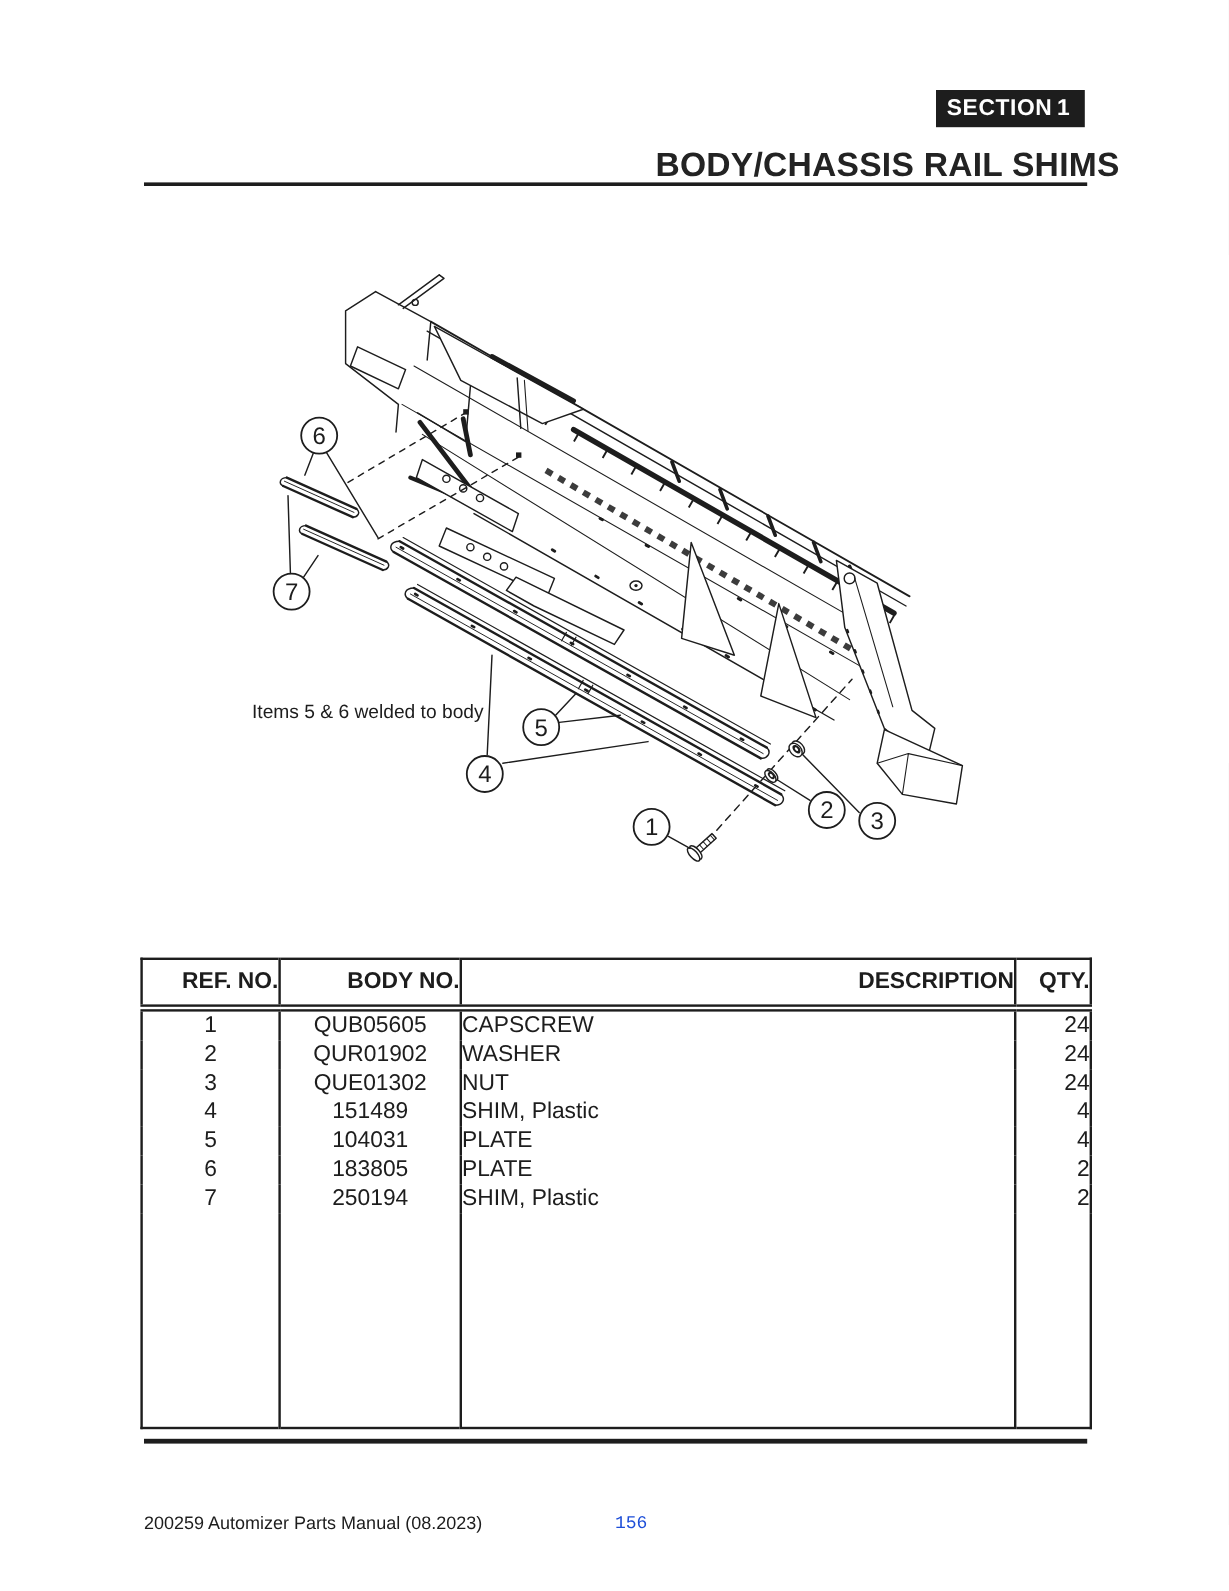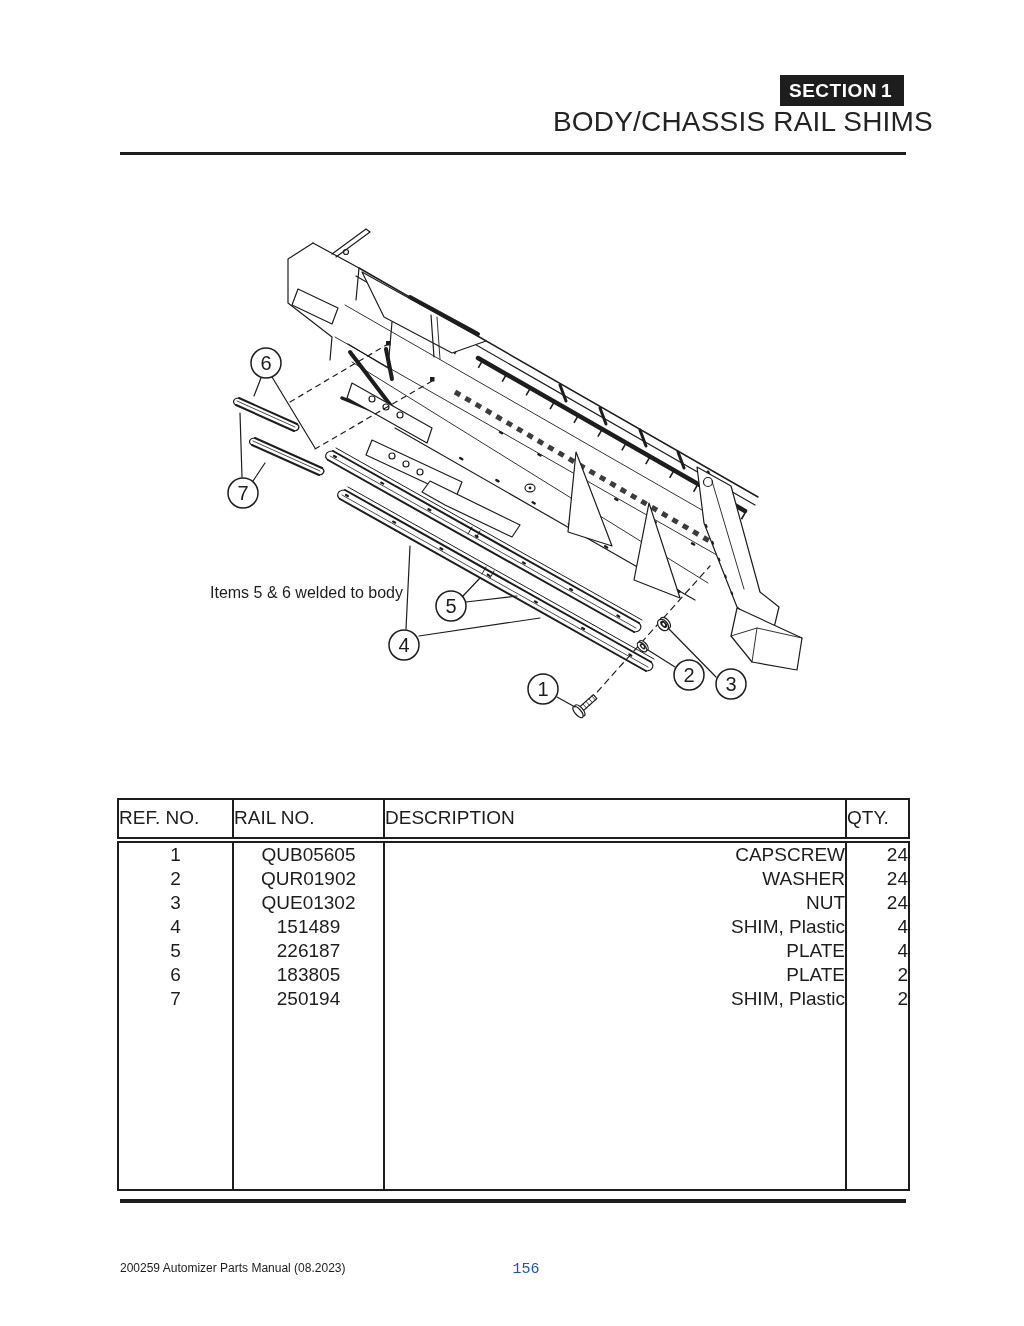--- a/index.html
+++ b/index.html
@@ -14,22 +14,22 @@
     padding-left:28px;
   }
   .section-badge{
     position:absolute;left:780px;top:75px;width:124px;height:31px;
     background:#1d1d1d;color:#ffffff;
     display:flex;align-items:center;justify-content:space-between;
     padding:0 12px 0 9px;box-sizing:border-box;
     font-weight:bold;font-size:19px;letter-spacing:0.5px;
   }
   .page-title{
-    position:absolute;top:106px;right:119px;
-    font-size:28px;font-weight:normal;letter-spacing:0.2px;
+    position:absolute;top:122px;right:119px;
+    font-size:28px;font-weight:bold;letter-spacing:0.2px;
     color:#232323;white-space:nowrap;
   }
   .rule-top{
     position:absolute;left:120px;top:152px;width:786px;height:3px;background:#1d1d1d;
   }
   .rule-bottom{
     position:absolute;left:120px;top:1199px;width:786px;height:4px;background:#1d1d1d;
   }
   .diagram-svg{position:absolute;left:150px;top:215px;}
   svg text{font-family:"Liberation Sans", sans-serif;fill:#1d1d1d;}
@@ -37,34 +37,34 @@
   .diagram-note{font-size:16px;}
 
   table.parts{
     position:absolute;left:117px;top:798px;width:791px;height:387px;
     border-collapse:collapse;table-layout:fixed;
     font-size:19px;color:#1d1d1d;
   }
   table.parts, table.parts th, table.parts td{border:0;}
   table.parts{border:2px solid #1d1d1d;}
   table.parts th{
-    height:32px;font-size:19px;font-weight:normal;text-align:left;
+    height:32px;font-size:19px;font-weight:bold;text-align:right;
     border-bottom:6px double #1d1d1d;padding:2px 0 3px 0;
   }
   table.parts th,table.parts td{border-right:2px solid #1d1d1d;}
   table.parts th:last-child,table.parts td:last-child{border-right:0;}
   table.parts td{height:24px;padding:0;line-height:24px;vertical-align:middle;}
   td.c-ref{text-align:center;}
   td.c-part{text-align:center;padding-left:12px;}
-  td.c-desc{text-align:right;padding-left:10px;}
+  td.c-desc{text-align:left;padding-left:10px;}
   td.c-qty{text-align:right;}
   tr.filler td{height:178px;}
 
   .footer-left{
-    position:absolute;left:120px;top:1261px;font-size:12px;color:#1d1d1d;
+    position:absolute;left:120px;top:1261px;font-size:15px;color:#1d1d1d;
   }
   .footer-page{
     position:absolute;left:0;right:0;top:1261px;text-align:center;font-size:15px;color:#1d4ed8;font-family:Liberation Mono, monospace;
   }
 </style>
 </head>
 <body>
 
 <div class="page">
 
@@ -249,21 +249,21 @@
   <table class="parts">
     <colgroup>
       <col style="width:115px">
         <col style="width:151px">
         <col style="width:462px">
         <col style="width:63px">
     </colgroup>
     <thead>
       <tr>
         <th>REF. NO.</th>
-        <th>RAIL NO.</th>
+        <th>BODY NO.</th>
         <th>DESCRIPTION</th>
         <th>QTY.</th>
       </tr>
     </thead>
     <tbody>
       <tr>
         <td class="c-ref">1</td>
         <td class="c-part">QUB05605</td>
         <td class="c-desc">CAPSCREW</td>
         <td class="c-qty">24</td>
@@ -281,21 +281,21 @@
         <td class="c-qty">24</td>
       </tr>
       <tr>
         <td class="c-ref">4</td>
         <td class="c-part">151489</td>
         <td class="c-desc">SHIM, Plastic</td>
         <td class="c-qty">4</td>
       </tr>
       <tr>
         <td class="c-ref">5</td>
-        <td class="c-part">226187</td>
+        <td class="c-part">104031</td>
         <td class="c-desc">PLATE</td>
         <td class="c-qty">4</td>
       </tr>
       <tr>
         <td class="c-ref">6</td>
         <td class="c-part">183805</td>
         <td class="c-desc">PLATE</td>
         <td class="c-qty">2</td>
       </tr>
       <tr>

